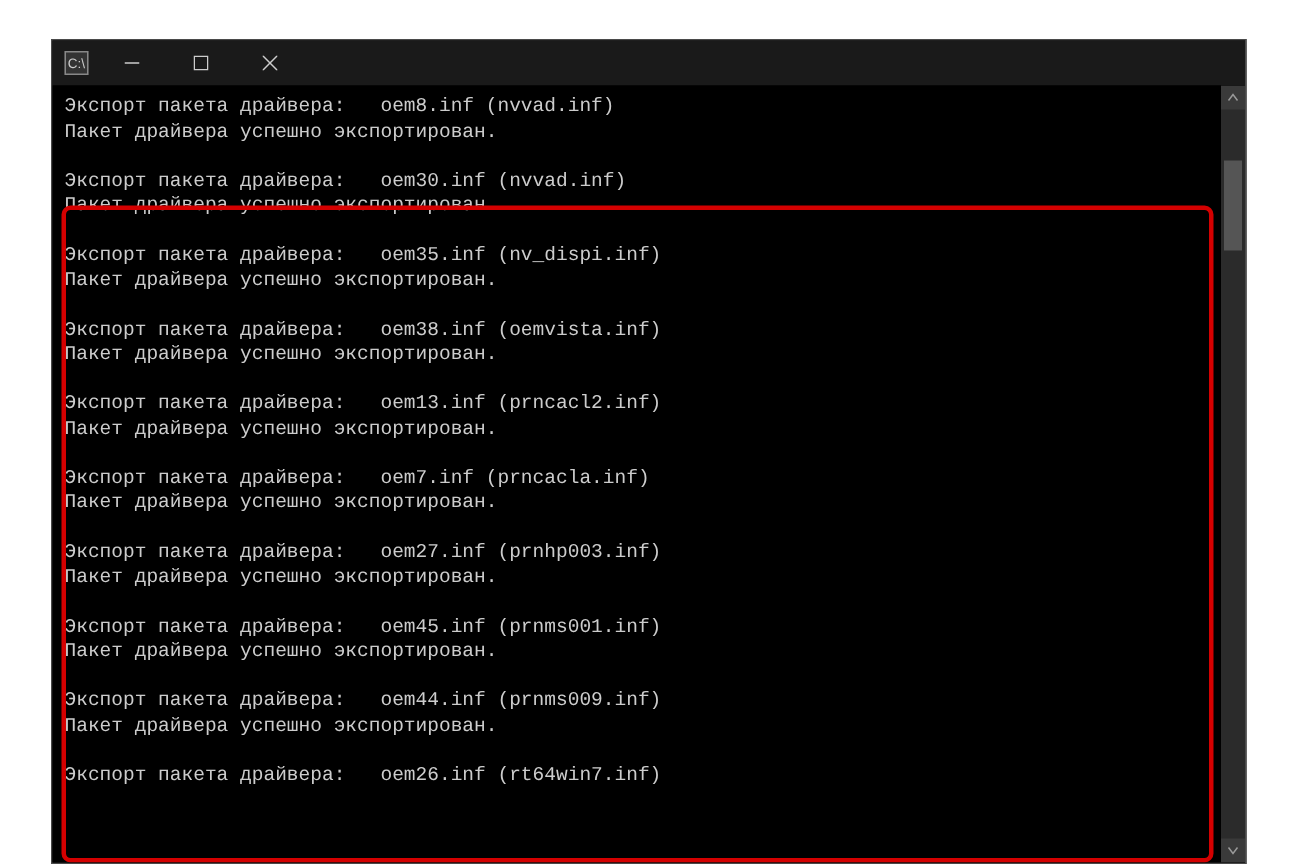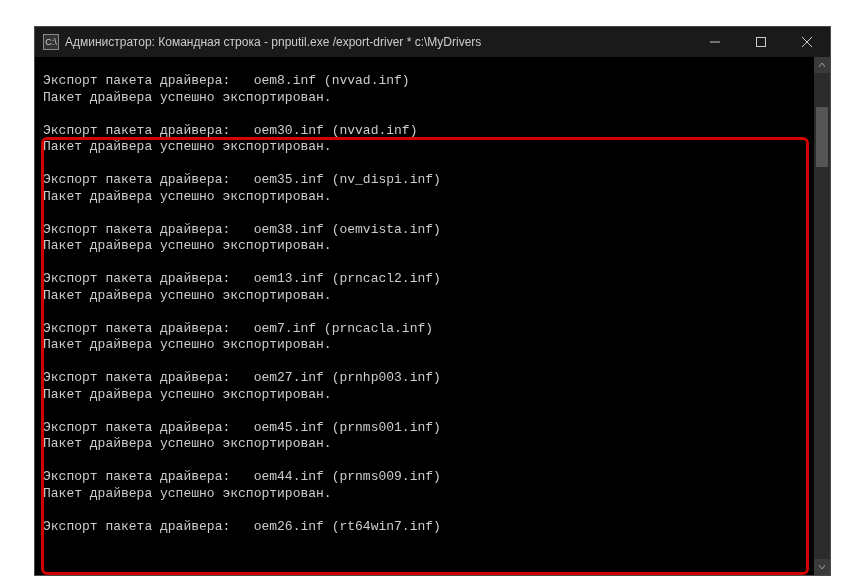--- a/index.html
+++ b/index.html
@@ -76,21 +76,21 @@
   .scroll-down { bottom: 0; }
   .scroll-thumb {
     position: absolute;
     left: 2px; width: 12px;
     top: 50px; height: 60px;
     background: #555;
   }
   .console-text {
     position: absolute;
     left: 0; right: 16px; top: 0;
-    padding: 16px 8px;
+    padding: 6px 8px;
     color: #cccccc;
     font-size: 13px;
     line-height: 16.5px;
     white-space: pre;
   }
   .highlight-box {
     position: absolute;
     left: 6px;
     top: 80px;
     width: 768px;
@@ -99,21 +99,20 @@
     border-radius: 6px;
     pointer-events: none;
   }
 </style>
 </head>
 <body>
 
 <div class="window">
   <div class="titlebar">
     <span class="icon">C:\</span>
-    <span class="title">Администратор: Командная строка - pnputil.exe  /export-driver * c:\MyDrivers</span>
     <div class="controls">
       <div class="btn">
         <svg width="10" height="10">
             <line x1="0" y1="5" x2="10" y2="5"></line>
           </svg>
       </div>
       <div class="btn">
         <svg width="10" height="10">
             <rect x="0.5" y="0.5" width="9" height="9"></rect>
           </svg>

